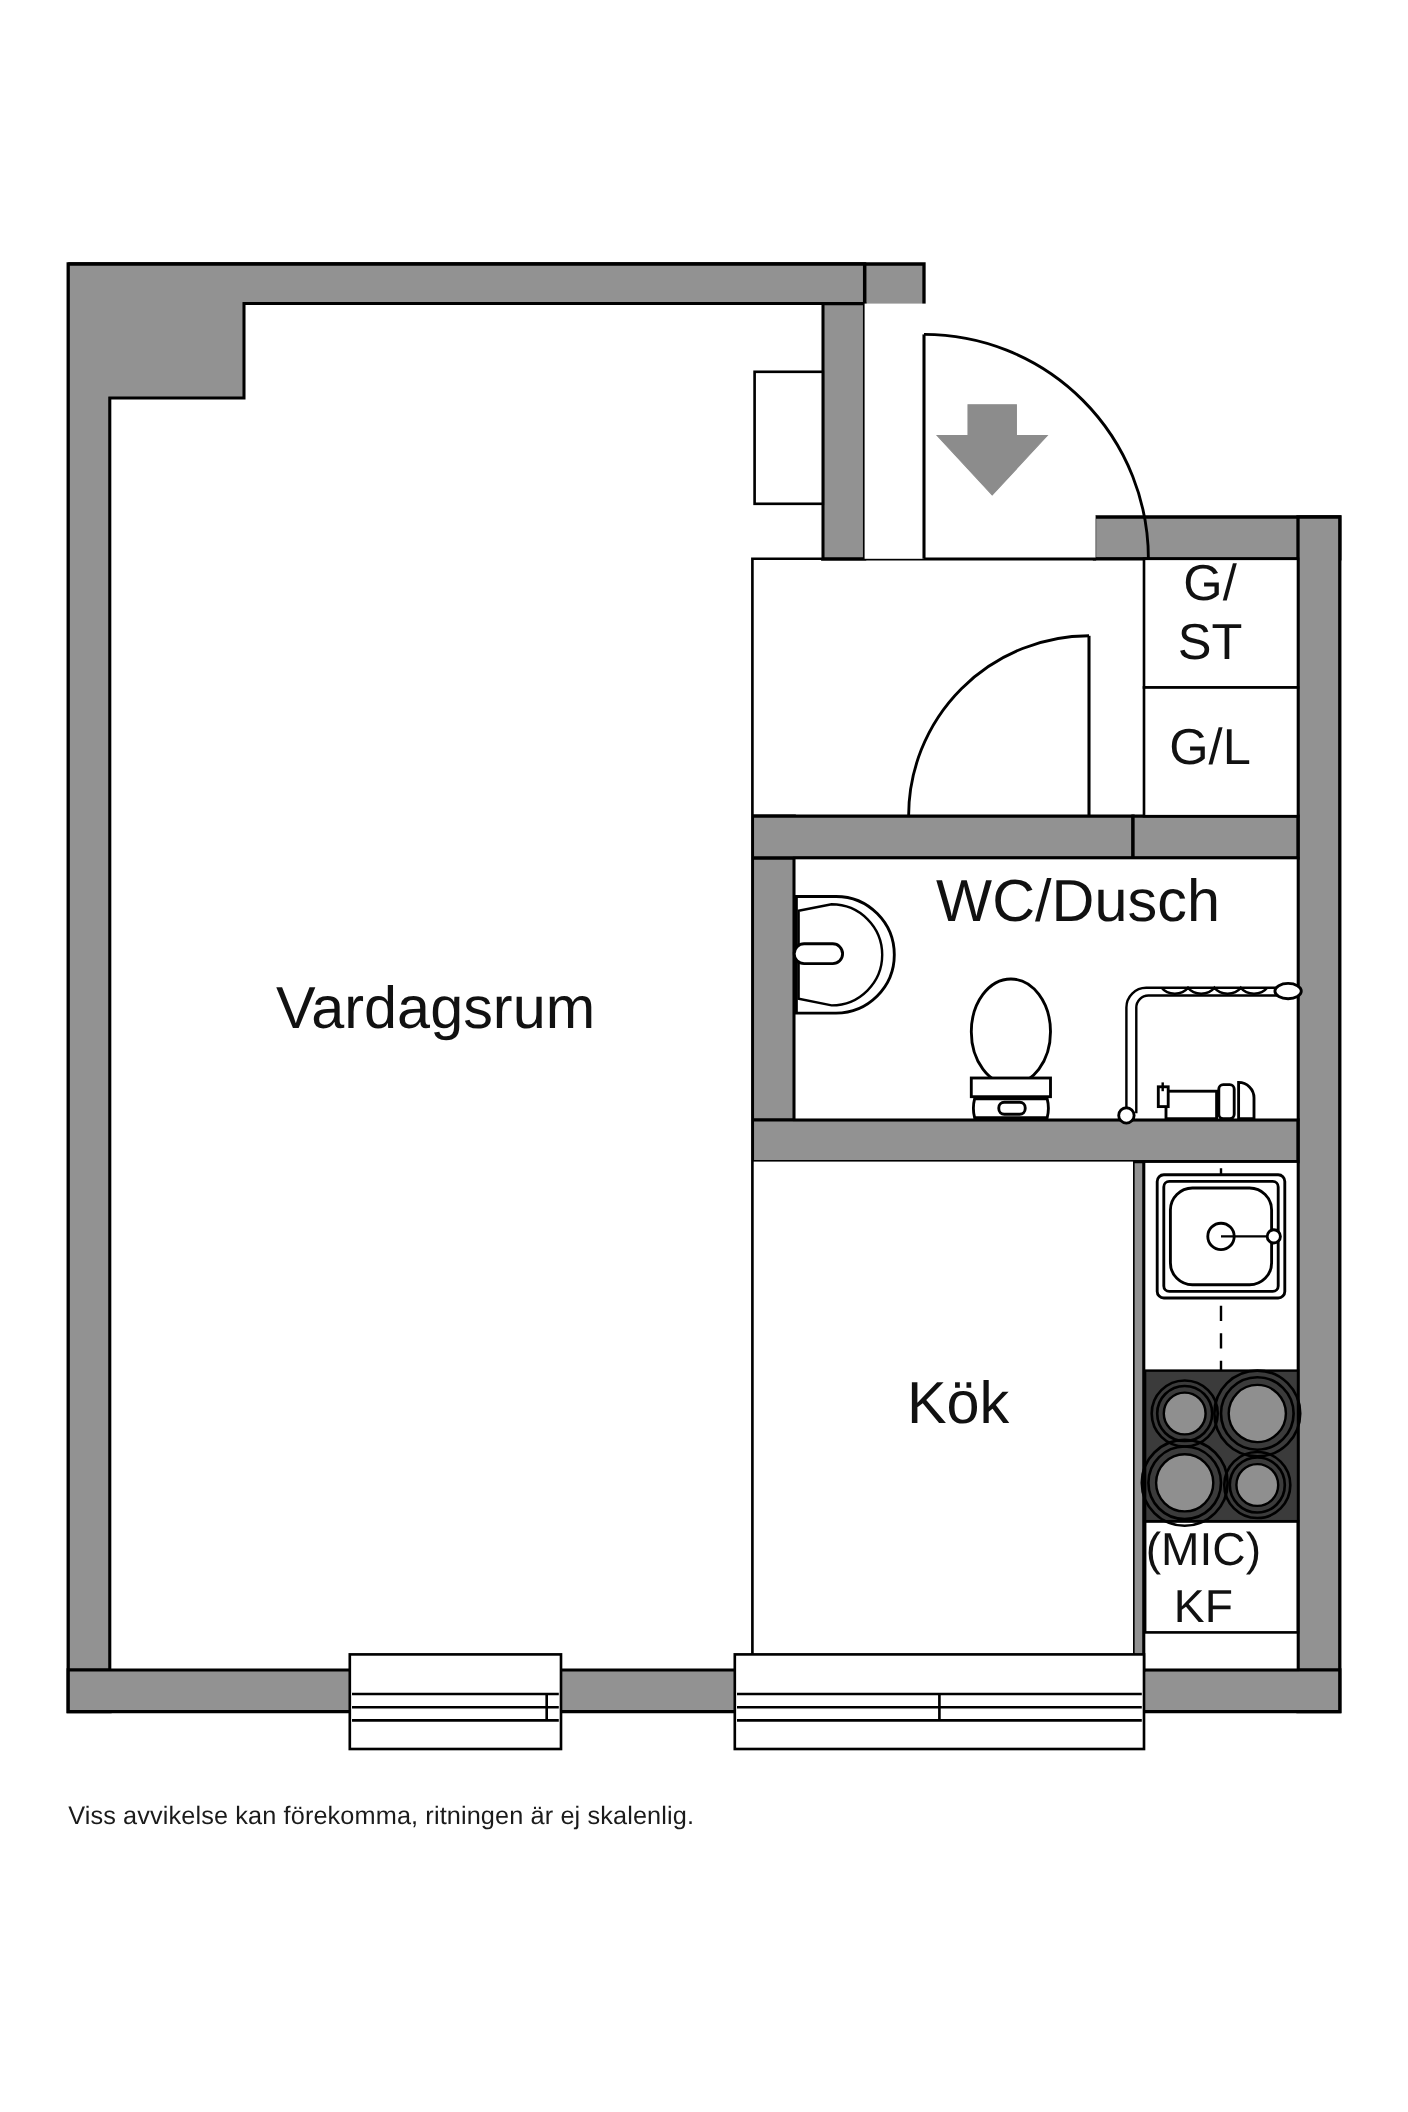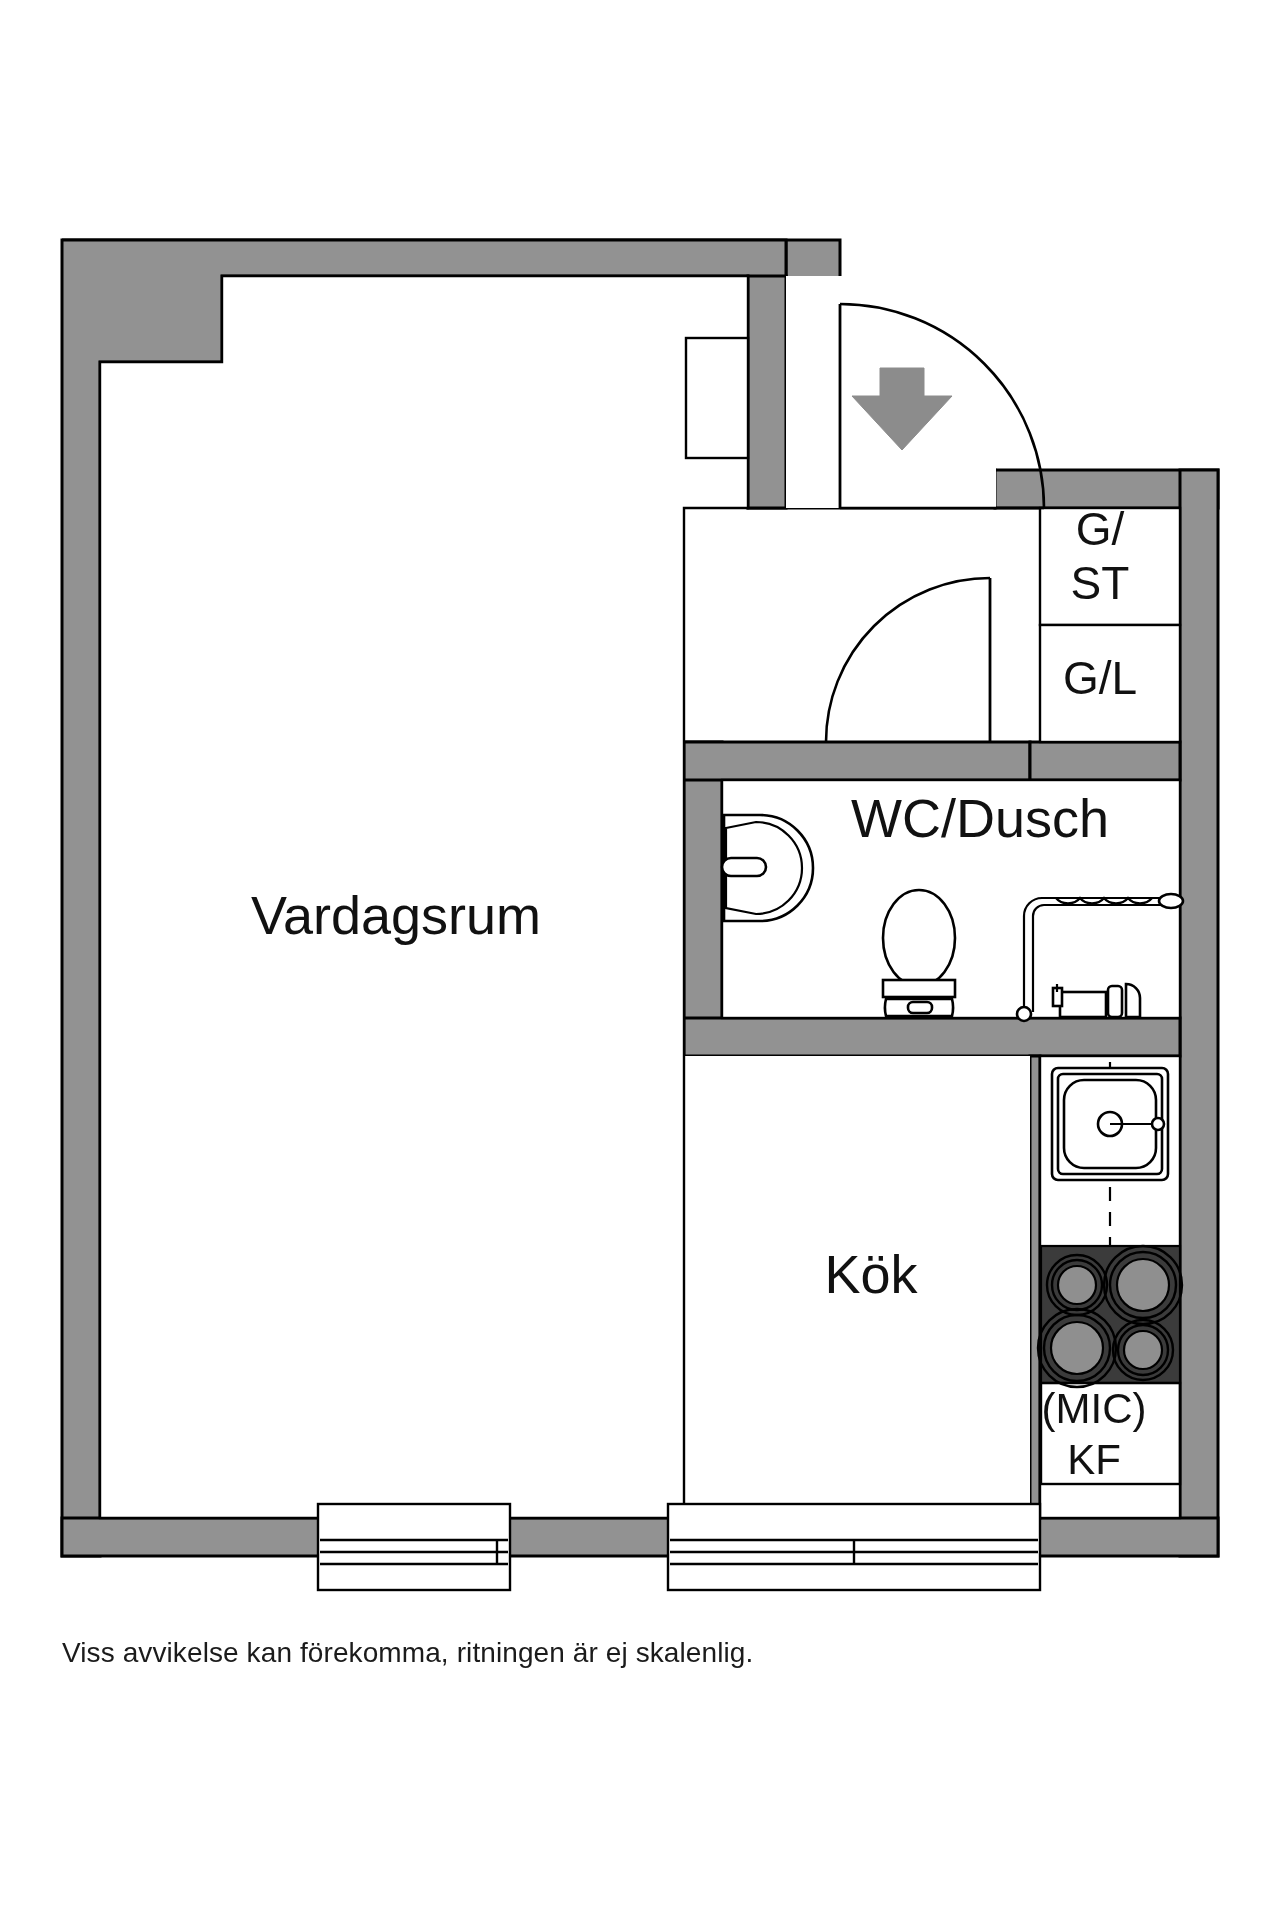--- a/index.html
+++ b/index.html
@@ -61,21 +61,21 @@
     font-size: 42px;
     font-weight: 400;
     text-anchor: middle;
     dominant-baseline: middle;
   }
   .caption {
     position: absolute;
     left: 62px;
     top: 1637px;
     font-family: "Liberation Sans", sans-serif;
-    font-size: 28px;
+    font-size: 23px;
     color: #1b1b1b;
     letter-spacing: 0.1px;
     white-space: nowrap;
   }
 </style>
 </head>
 <body>
 
 <div id="plan-root">
 

